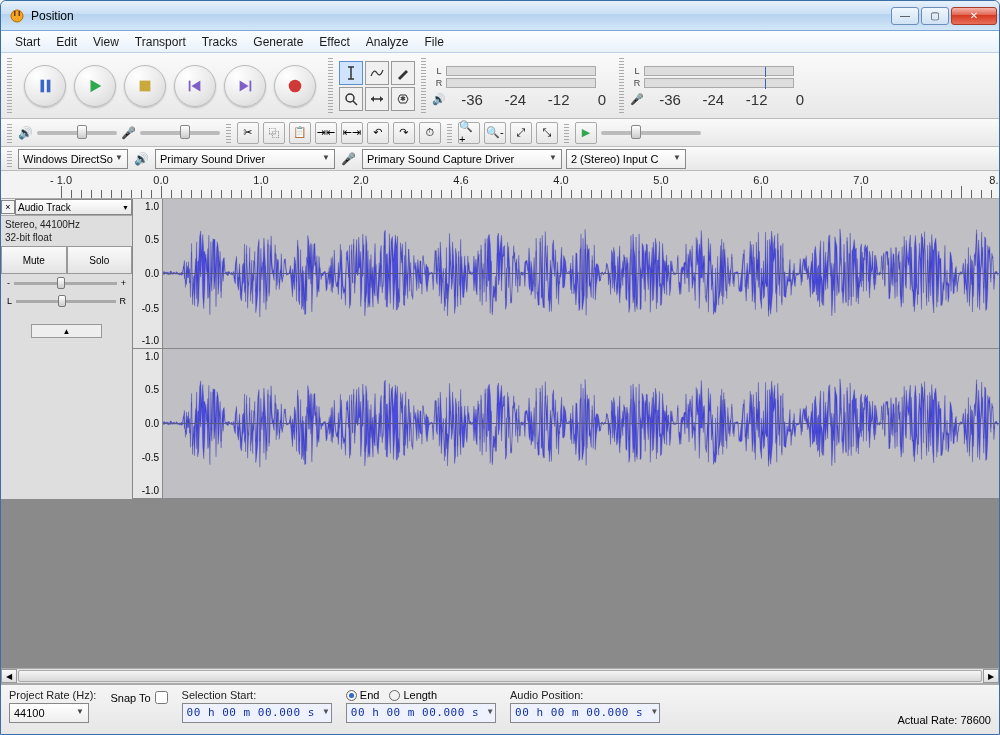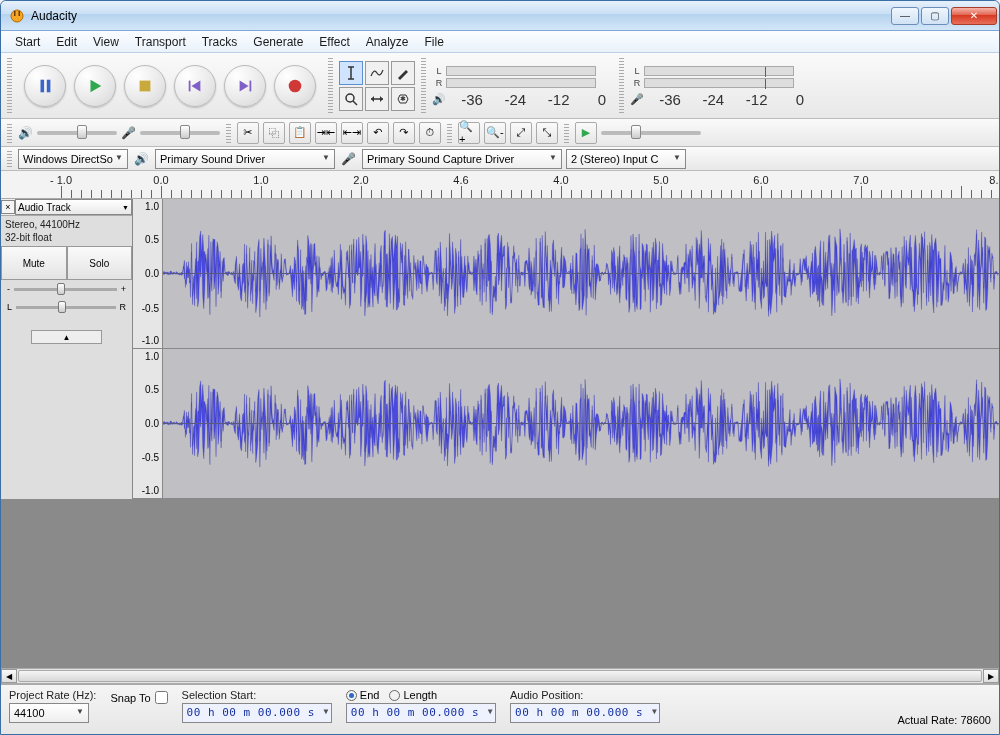--- a/index.html
+++ b/index.html
@@ -67,21 +67,21 @@
 
 
 .tracks { flex: 1; background: #8a8a8a; overflow: hidden; position: relative; }
 .track { display: flex; background: #b0b0b0; }
 .track-head { width: 132px; background: #dedede; border-right: 1px solid #888; font-size: 10px; }
 .track-head .top { display: flex; align-items: center; background: #eee; border-bottom: 1px solid #aaa; }
 .track-head .closex { width: 14px; height: 14px; border: 1px solid #888; display: flex; align-items: center; justify-content: center; font-size: 9px; cursor: pointer; background: #f5f5f5; }
 .track-head .dropdown { flex: 1; height: 16px; border: 1px solid #888; background: linear-gradient(#fff,#e8e8e8); font-size: 10px; padding: 0 2px; display: flex; align-items: center; justify-content: space-between; cursor: pointer; }
 .track-head .meta { padding: 2px 4px; line-height: 1.3; font-size: 10px; color: #222; }
 .track-head .btns { display: flex; }
-.track-head .tkbtn { flex: 1; height: 34px; border: 1px solid #999; background: linear-gradient(#fafafa,#e4e4e4); font-size: 10px; display: flex; align-items: center; justify-content: center; cursor: pointer; }
+.track-head .tkbtn { flex: 1; height: 28px; border: 1px solid #999; background: linear-gradient(#fafafa,#e4e4e4); font-size: 10px; display: flex; align-items: center; justify-content: center; cursor: pointer; }
 .track-head .minislider { padding: 4px 6px; font-size: 9px; display: flex; align-items: center; gap: 4px; }
 .track-head .minislider .bar { flex: 1; height: 3px; background: #aaa; position: relative; }
 .track-head .minislider .thumb { width: 8px; height: 12px; background: linear-gradient(#fff,#ccc); border: 1px solid #777; position: absolute; top: -5px; left: 42%; border-radius: 2px; }
 .track-head .collapse { height: 14px; border: 1px solid #999; margin: 14px 30px 4px; background: #eee; display: flex; align-items: center; justify-content: center; font-size: 8px; cursor: pointer; }
 
 .channel { position: relative; height: 146px; flex: 1; background: #bcbcc0; border-bottom: 1px solid #888; display: flex; }
 .channel .vscale { width: 30px; background: #e6e6e6; border-right: 1px solid #888; position: relative; font-size: 10px; }
 .channel .vscale span { position: absolute; right: 3px; transform: translateY(-50%); }
 .channel svg.wave { flex: 1; background: #bfbfc4; display: block; }
 .channel .zero { position: absolute; left: 30px; right: 0; height: 1px; background: #5a5a80; top: 50%; }
@@ -108,21 +108,21 @@
 <div class="window">
 
   <div class="titlebar">
     <span class="app-icon">
       <svg viewBox="0 0 16 16">
           <circle cx="8" cy="8" r="6" fill="#f6a623" stroke="#b36b00"></circle>
           <rect x="5" y="3" width="1.5" height="5" fill="#6b3b00"></rect>
           <rect x="9.5" y="3" width="1.5" height="5" fill="#6b3b00"></rect>
         </svg>
     </span>
-    <span class="title">Audacity</span>
+    <span class="title">Position</span>
     <div class="win-btns">
       <div class="win-btn min">—</div>
       <div class="win-btn max">▢</div>
       <div class="win-btn close">✕</div>
     </div>
   </div>
 
   <div class="menubar">
     <span>Start</span>
     <span>Edit</span>

